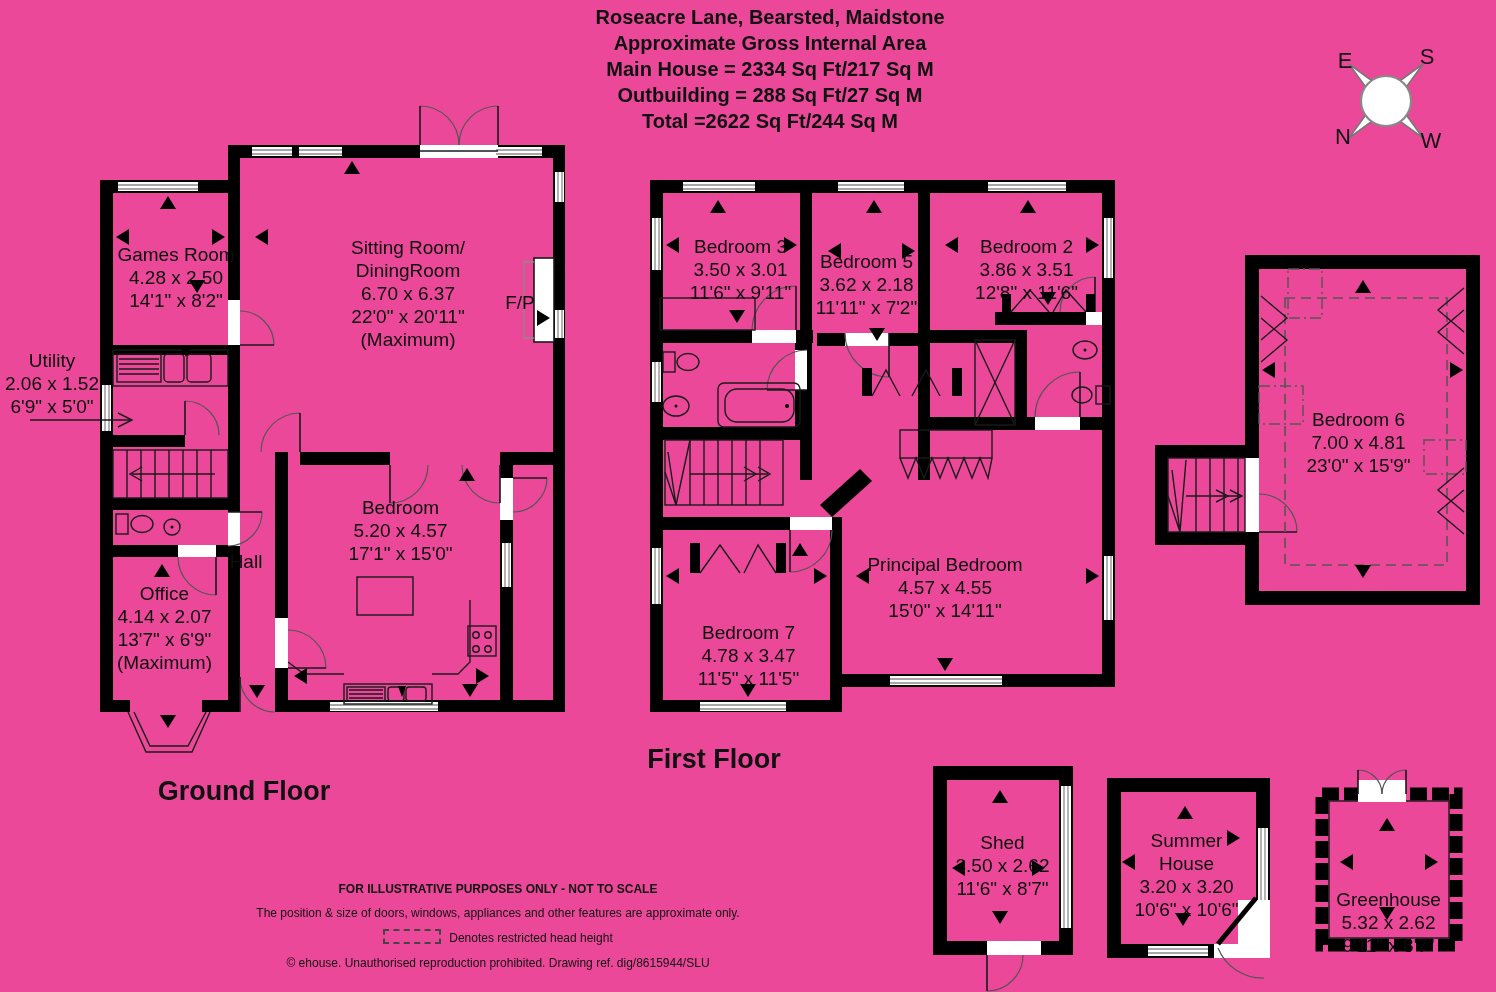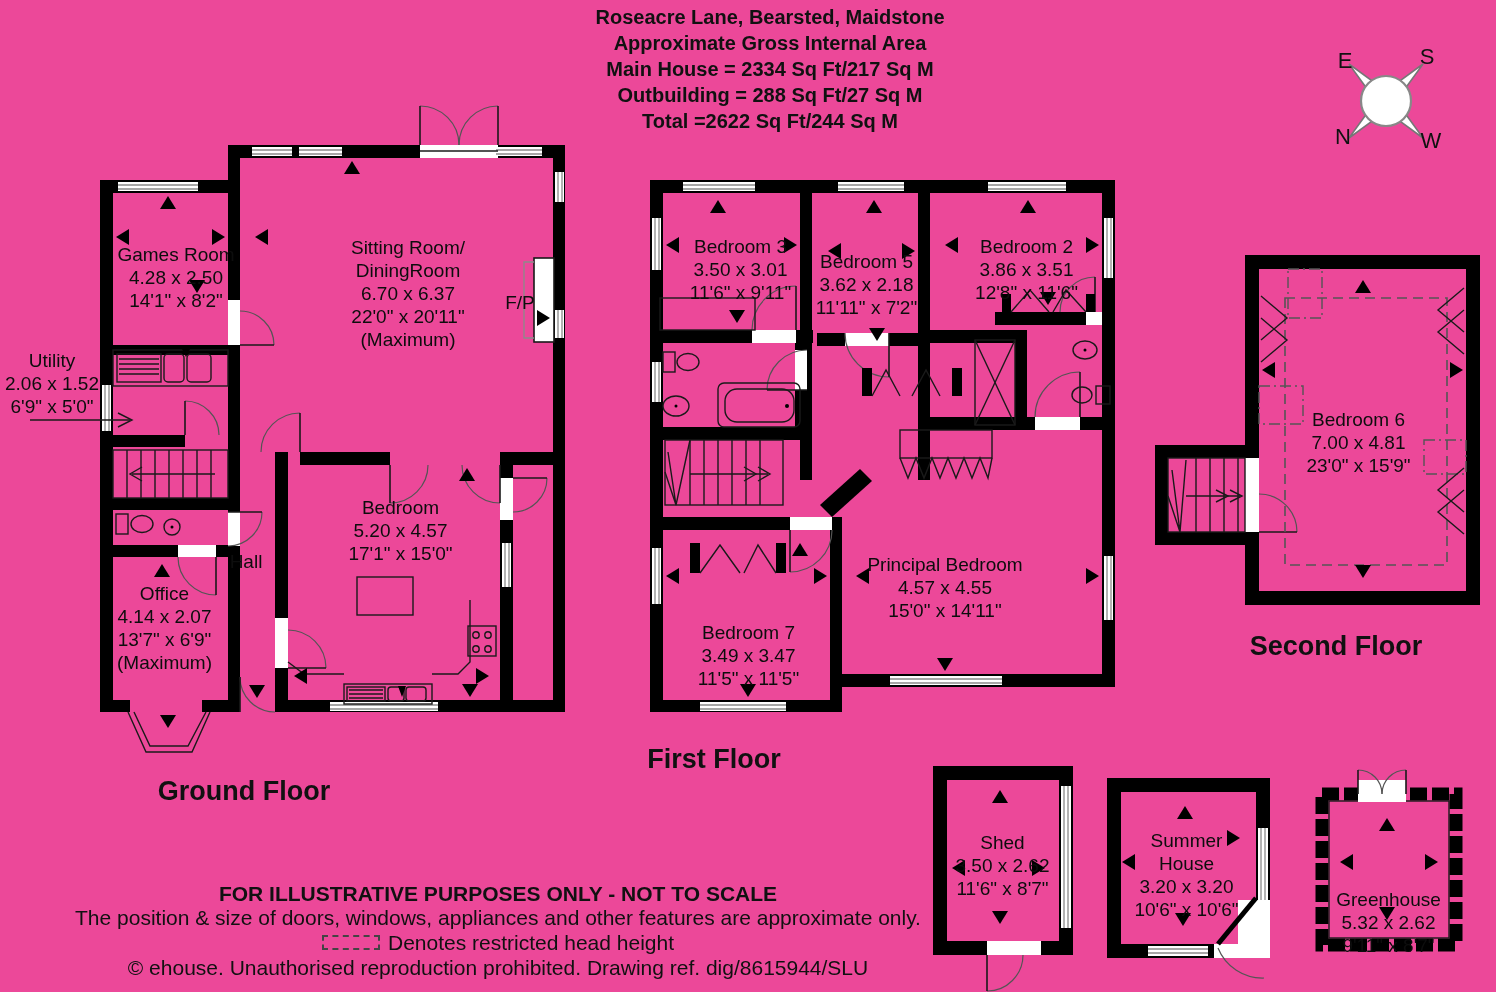--- a/index.html
+++ b/index.html
@@ -13,21 +13,21 @@
   .leaf{stroke:#1a1a1a;stroke-width:1.6;fill:none;}
   .win{stroke:#8a8a8a;stroke-width:1.3;}
   .tri{fill:#000;}
   .dash{stroke:#555;stroke-width:1.6;fill:none;stroke-dasharray:10 6;}
   .dashdot{stroke:#555;stroke-width:1.4;fill:none;stroke-dasharray:11 4 2 4;}
   .lbl{position:absolute;text-align:center;font-size:19px;line-height:23px;color:#0d0d0d;}
   .title{position:absolute;left:420px;top:4px;width:700px;text-align:center;
          font-weight:bold;font-size:20px;line-height:26px;}
   .floorlbl{position:absolute;text-align:center;font-weight:bold;font-size:27px;}
   .compass-letter{position:absolute;font-size:22px;width:26px;text-align:center;}
-  .footer-line{position:absolute;left:58px;width:880px;text-align:center;font-size:21px;}
+  .footer-line{position:absolute;left:58px;width:880px;text-align:center;font-size:12px;}
   .bold{font-weight:bold;}
   .dashbox{display:inline-block;width:54px;height:11px;border:2px dashed #444;
            vertical-align:middle;margin-right:8px;position:relative;top:-2px;}
 </style>
 </head>
 <body>
 
 <div class="page">
 
 <svg width="1496" height="992" viewBox="0 0 1496 992">
@@ -505,21 +505,21 @@
   <div>3.62 x 2.18</div>
   <div>11'11" x 7'2"</div>
 </div>
 <div class="lbl" style="left:944px;top:235px;width:165px;">
   <div>Bedroom 2</div>
   <div>3.86 x 3.51</div>
   <div>12'8" x 11'6"</div>
 </div>
 <div class="lbl" style="left:666px;top:621px;width:165px;">
   <div>Bedroom 7</div>
-  <div>3.49 x 3.47</div>
+  <div>4.78 x 3.47</div>
   <div>11'5" x 11'5"</div>
 </div>
 <div class="lbl" style="left:850px;top:553px;width:190px;">
   <div>Principal Bedroom</div>
   <div>4.57 x 4.55</div>
   <div>15'0" x 14'11"</div>
 </div>
 <div class="lbl" style="left:1266px;top:408px;width:185px;">
   <div>Bedroom 6</div>
   <div>7.00 x 4.81</div>
@@ -538,20 +538,19 @@
   <div>10'6" x 10'6"</div>
 </div>
 <div class="lbl" style="left:1306px;top:888px;width:165px;">
   <div>Greenhouse</div>
   <div>5.32 x 2.62</div>
   <div>9'11" x 8'7"</div>
 </div>
 
 <div class="floorlbl" style="left:104px;top:776px;width:280px;">Ground Floor</div>
 <div class="floorlbl" style="left:574px;top:744px;width:280px;">First Floor</div>
-<div class="floorlbl" style="left:1196px;top:631px;width:280px;">Second Floor</div>
 
 <div class="footer-line bold" style="top:882px;">FOR ILLUSTRATIVE PURPOSES ONLY - NOT TO SCALE</div>
 <div class="footer-line" style="top:931px;"><span class="dashbox"></span><span>Denotes restricted head height</span></div>
 <div class="footer-line" style="top:906px;">The position &amp; size of doors, windows, appliances and other features are approximate only.</div>
 <div class="footer-line" style="top:956px;">© ehouse. Unauthorised reproduction prohibited. Drawing ref. dig/8615944/SLU</div>
 
 </div>
 
 </body></html>

